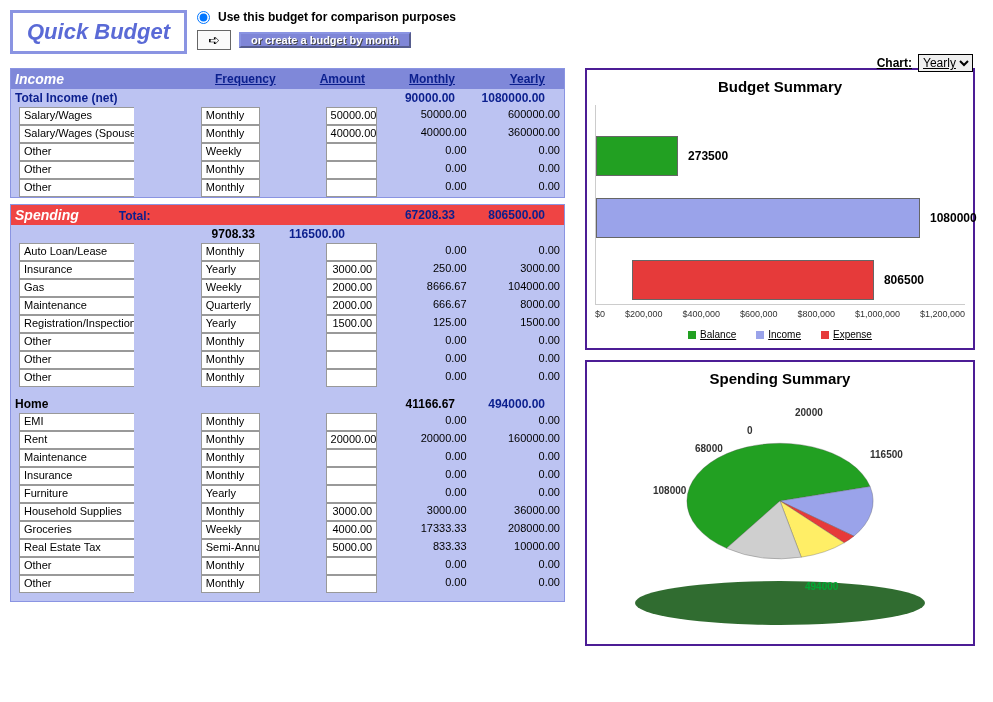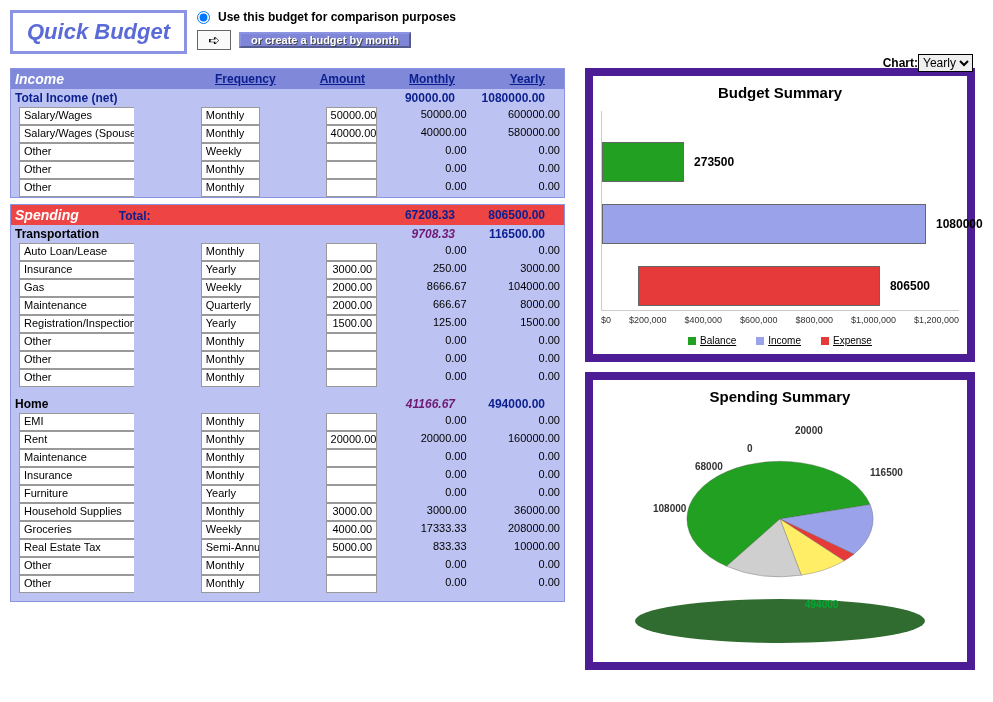--- a/index.html
+++ b/index.html
@@ -30,21 +30,21 @@
     width:34px; height:20px; border:1px solid #666; background:#fafafa;
     display:flex; align-items:center; justify-content:center; font-size:14px;
   }
   .create-btn {
     border:2px outset #8a94e2; background:#7f86d7; color:#fff;
     font-weight:bold; font-size:11px; padding:0 10px; cursor:pointer;
     text-shadow:1px 1px 0 #444;
   }
   .chart-selector {
     position:absolute; top:54px; right:20px; font-weight:bold;
-    display:flex; align-items:center; 
+    display:flex; align-items:center; gap:6px;text-decoration:underline;
   }
   .chart-selector select { font-size:12px; border:1px solid #000; }
   .main { display:flex; gap:20px; margin-top:14px; }
   .left-col { width:555px; }
   .right-col { width:390px; }
 
   .panel { background:#bcc3f2; border:1px solid #8a94e2; margin-bottom:6px; }
   .panel-header {
     display:flex; align-items:center; color:#0b1f8e;
     background:#7f88d9; padding:2px 4px;
@@ -64,39 +64,39 @@
   .totals-row .spacer { flex:0 0 154px; }
   .totals-row .m { flex:0 0 90px; text-align:right; padding-right:4px; }
   .totals-row .y { flex:0 0 90px; text-align:right; padding-right:4px; }
 
   .section-title {
     font-weight:bold; padding:2px 4px; color:#000;
     display:flex; align-items:center;
   }
   .section-title .lbl { flex:0 0 200px; }
   .section-title .spacer { flex:0 0 154px; }
-  .section-title .m { flex:0 0 90px; text-align:right; padding-right:4px; color:#701a75;font-style:italic; }
+  .section-title .m { flex:0 0 90px; text-align:right; padding-right:4px; color:#000000; }
   .section-title .y { flex:0 0 90px; text-align:right; padding-right:4px; color:#0b1f8e; }
 
   .grid-row { display:flex; align-items:stretch; padding-left:8px; height:18px;gap:32px; }
   .cell {
     border:1px solid #999; background:#fff; padding:1px 4px;
     font-size:11px; overflow:hidden; white-space:nowrap;
   }
   .cell.name   { width:172px; border-right:none; }
   .cell.freq   { width:86px; }
   .cell.amount { width:74px; text-align:right; }
   .calc { font-size:11px; text-align:right; padding:1px 4px; }
   .calc.m { width:90px; }
   .calc.y { width:90px; }
   .gap { width:4px; }
   .gap2 { width:2px; }
 
   .chart-box {
-    border:8px solid #4c1d95; background:#fff; margin-bottom:10px;
+    border:2px solid #4c1d95; background:#fff; margin-bottom:10px;
     padding:6px 8px 8px 8px;
   }
   .chart-title { text-align:center; font-weight:bold; font-size:15px; margin:2px 0 10px 0; }
   .bar-area { position:relative; height:200px; border:1px solid #ccc; border-top:none; border-right:none; }
   .bar-row { position:absolute; left:0; height:42px; display:flex; align-items:center; }
   .bar { height:40px; border:1px solid #666; }
   .bar-lbl { font-size:12px; font-weight:bold; margin-left:10px; }
   .axis { display:flex; justify-content:space-between; font-size:9px; color:#333; margin-top:4px; }
   .legend { display:flex; justify-content:center; gap:20px; font-size:10px; margin-top:10px; }
   .legend span { display:inline-flex; align-items:center; gap:4px;text-decoration:underline; }
@@ -170,21 +170,21 @@
             <div class="calc m">50000.00</div>
             <div class="calc y">600000.00</div>
           </div>
           <div class="grid-row">
             <div class="cell name">Salary/Wages (Spouse)</div>
             <div class="gap"></div>
             <div class="cell freq">Monthly</div>
             <div class="gap2"></div>
             <div class="cell amount">40000.00</div>
             <div class="calc m">40000.00</div>
-            <div class="calc y">580000.00</div>
+            <div class="calc y">360000.00</div>
           </div>
           <div class="grid-row">
             <div class="cell name">Other</div>
             <div class="gap"></div>
             <div class="cell freq">Weekly</div>
             <div class="gap2"></div>
             <div class="cell amount"></div>
             <div class="calc m">0.00</div>
             <div class="calc y">0.00</div>
           </div>
@@ -215,21 +215,20 @@
           <span class="title" style="flex:none">Spending</span>
           <span style="color:#0b1f8e;font-weight:bold;">Total:</span>
         </span>
         <span class="hfreq"></span>
         <span class="hamount"></span>
         <span class="hmonth" style="color:#0b1f8e;font-weight:bold;text-align:right;">67208.33</span>
         <span class="hyear" style="color:#0b1f8e;font-weight:bold;text-align:right;">806500.00</span>
       </div>
       <div id="spending-sections">
           <div class="section-title">
-            <span class="lbl">Transportation</span>
             <span class="spacer"></span>
             <span class="m">9708.33</span>
             <span class="y">116500.00</span>
           </div>
           <div class="grid-row">
             <div class="cell name">Auto Loan/Lease</div>
             <div class="gap"></div>
             <div class="cell freq">Monthly</div>
             <div class="gap2"></div>
             <div class="cell amount"></div>

